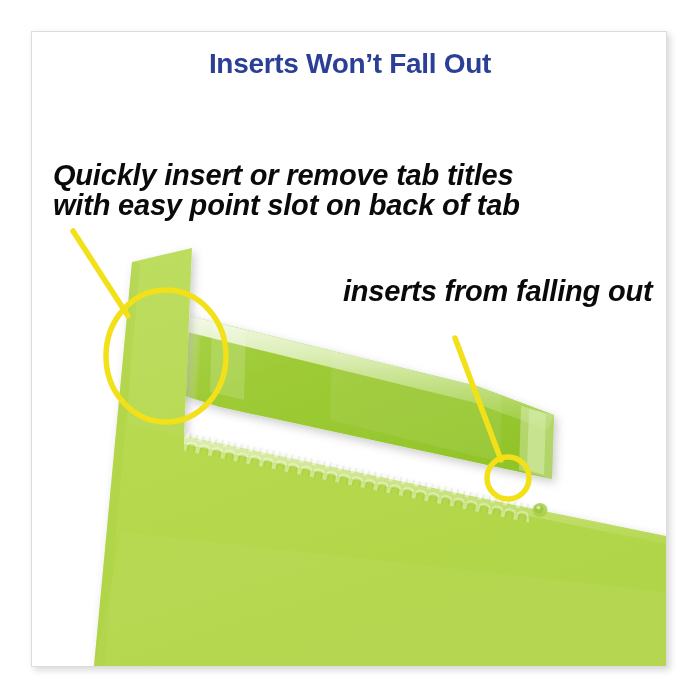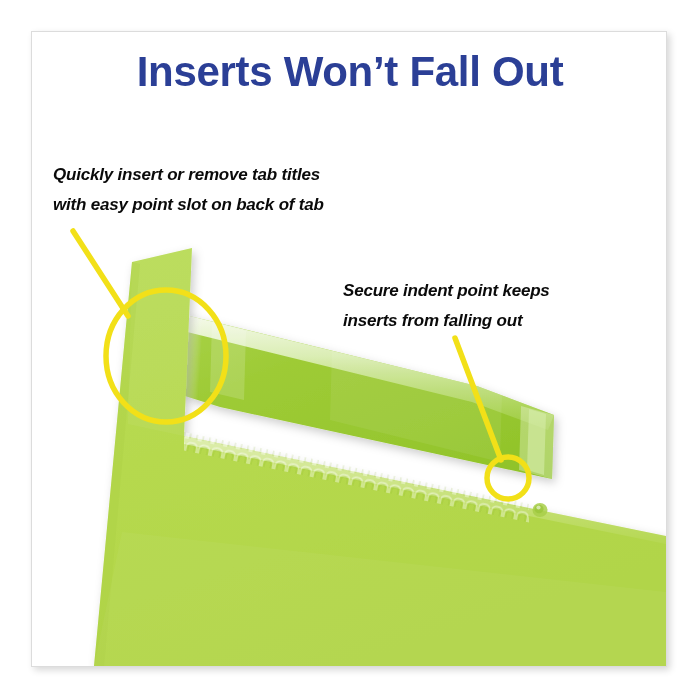--- a/index.html
+++ b/index.html
@@ -41,34 +41,34 @@
   }
   #product svg { display: block; }
 
   
   #headline {
     position: absolute;
     left: 0;
     top: 48px;
     width: 700px;
     text-align: center;
-    font-size: 42px;
+    font-size: 28px;
     font-weight: bold;
     letter-spacing: -0.3px;
     color: #2b3f96;
     white-space: nowrap;
   }
 
   
   .caption {
     position: absolute;
     font-style: italic;
     font-weight: bold;
     color: #0a0a0a;
-    font-size: 17px;
+    font-size: 29px;
     line-height: 30px;
     letter-spacing: -0.2px;
     white-space: nowrap;
   }
   #caption-left  { left: 53px;  top: 160px; }
   #caption-right { left: 343px; top: 276px; }
 
   
   #callouts {
     position: absolute;
@@ -202,21 +202,20 @@
   </div>
 
   <div id="headline">Inserts Won’t Fall Out</div>
 
   <div class="caption" id="caption-left">
     <div>Quickly insert or remove tab titles</div>
     <div>with easy point slot on back of tab</div>
   </div>
 
   <div class="caption" id="caption-right">
-    <div>Secure indent point keeps</div>
     <div>inserts from falling out</div>
   </div>
 
   <svg id="callouts" width="700" height="700" viewBox="0 0 700 700">
 
     <line x1="73" y1="231" x2="128" y2="316" stroke="#f2e018" stroke-width="5.5" stroke-linecap="round"></line>
     <ellipse cx="166" cy="356" rx="60" ry="66" fill="none" stroke="#f2e018" stroke-width="5.5"></ellipse>
 
     <line x1="455" y1="338" x2="501" y2="460" stroke="#f2e018" stroke-width="5.5" stroke-linecap="round"></line>
     <circle cx="508" cy="478" r="21" fill="none" stroke="#f2e018" stroke-width="5.5"></circle>

